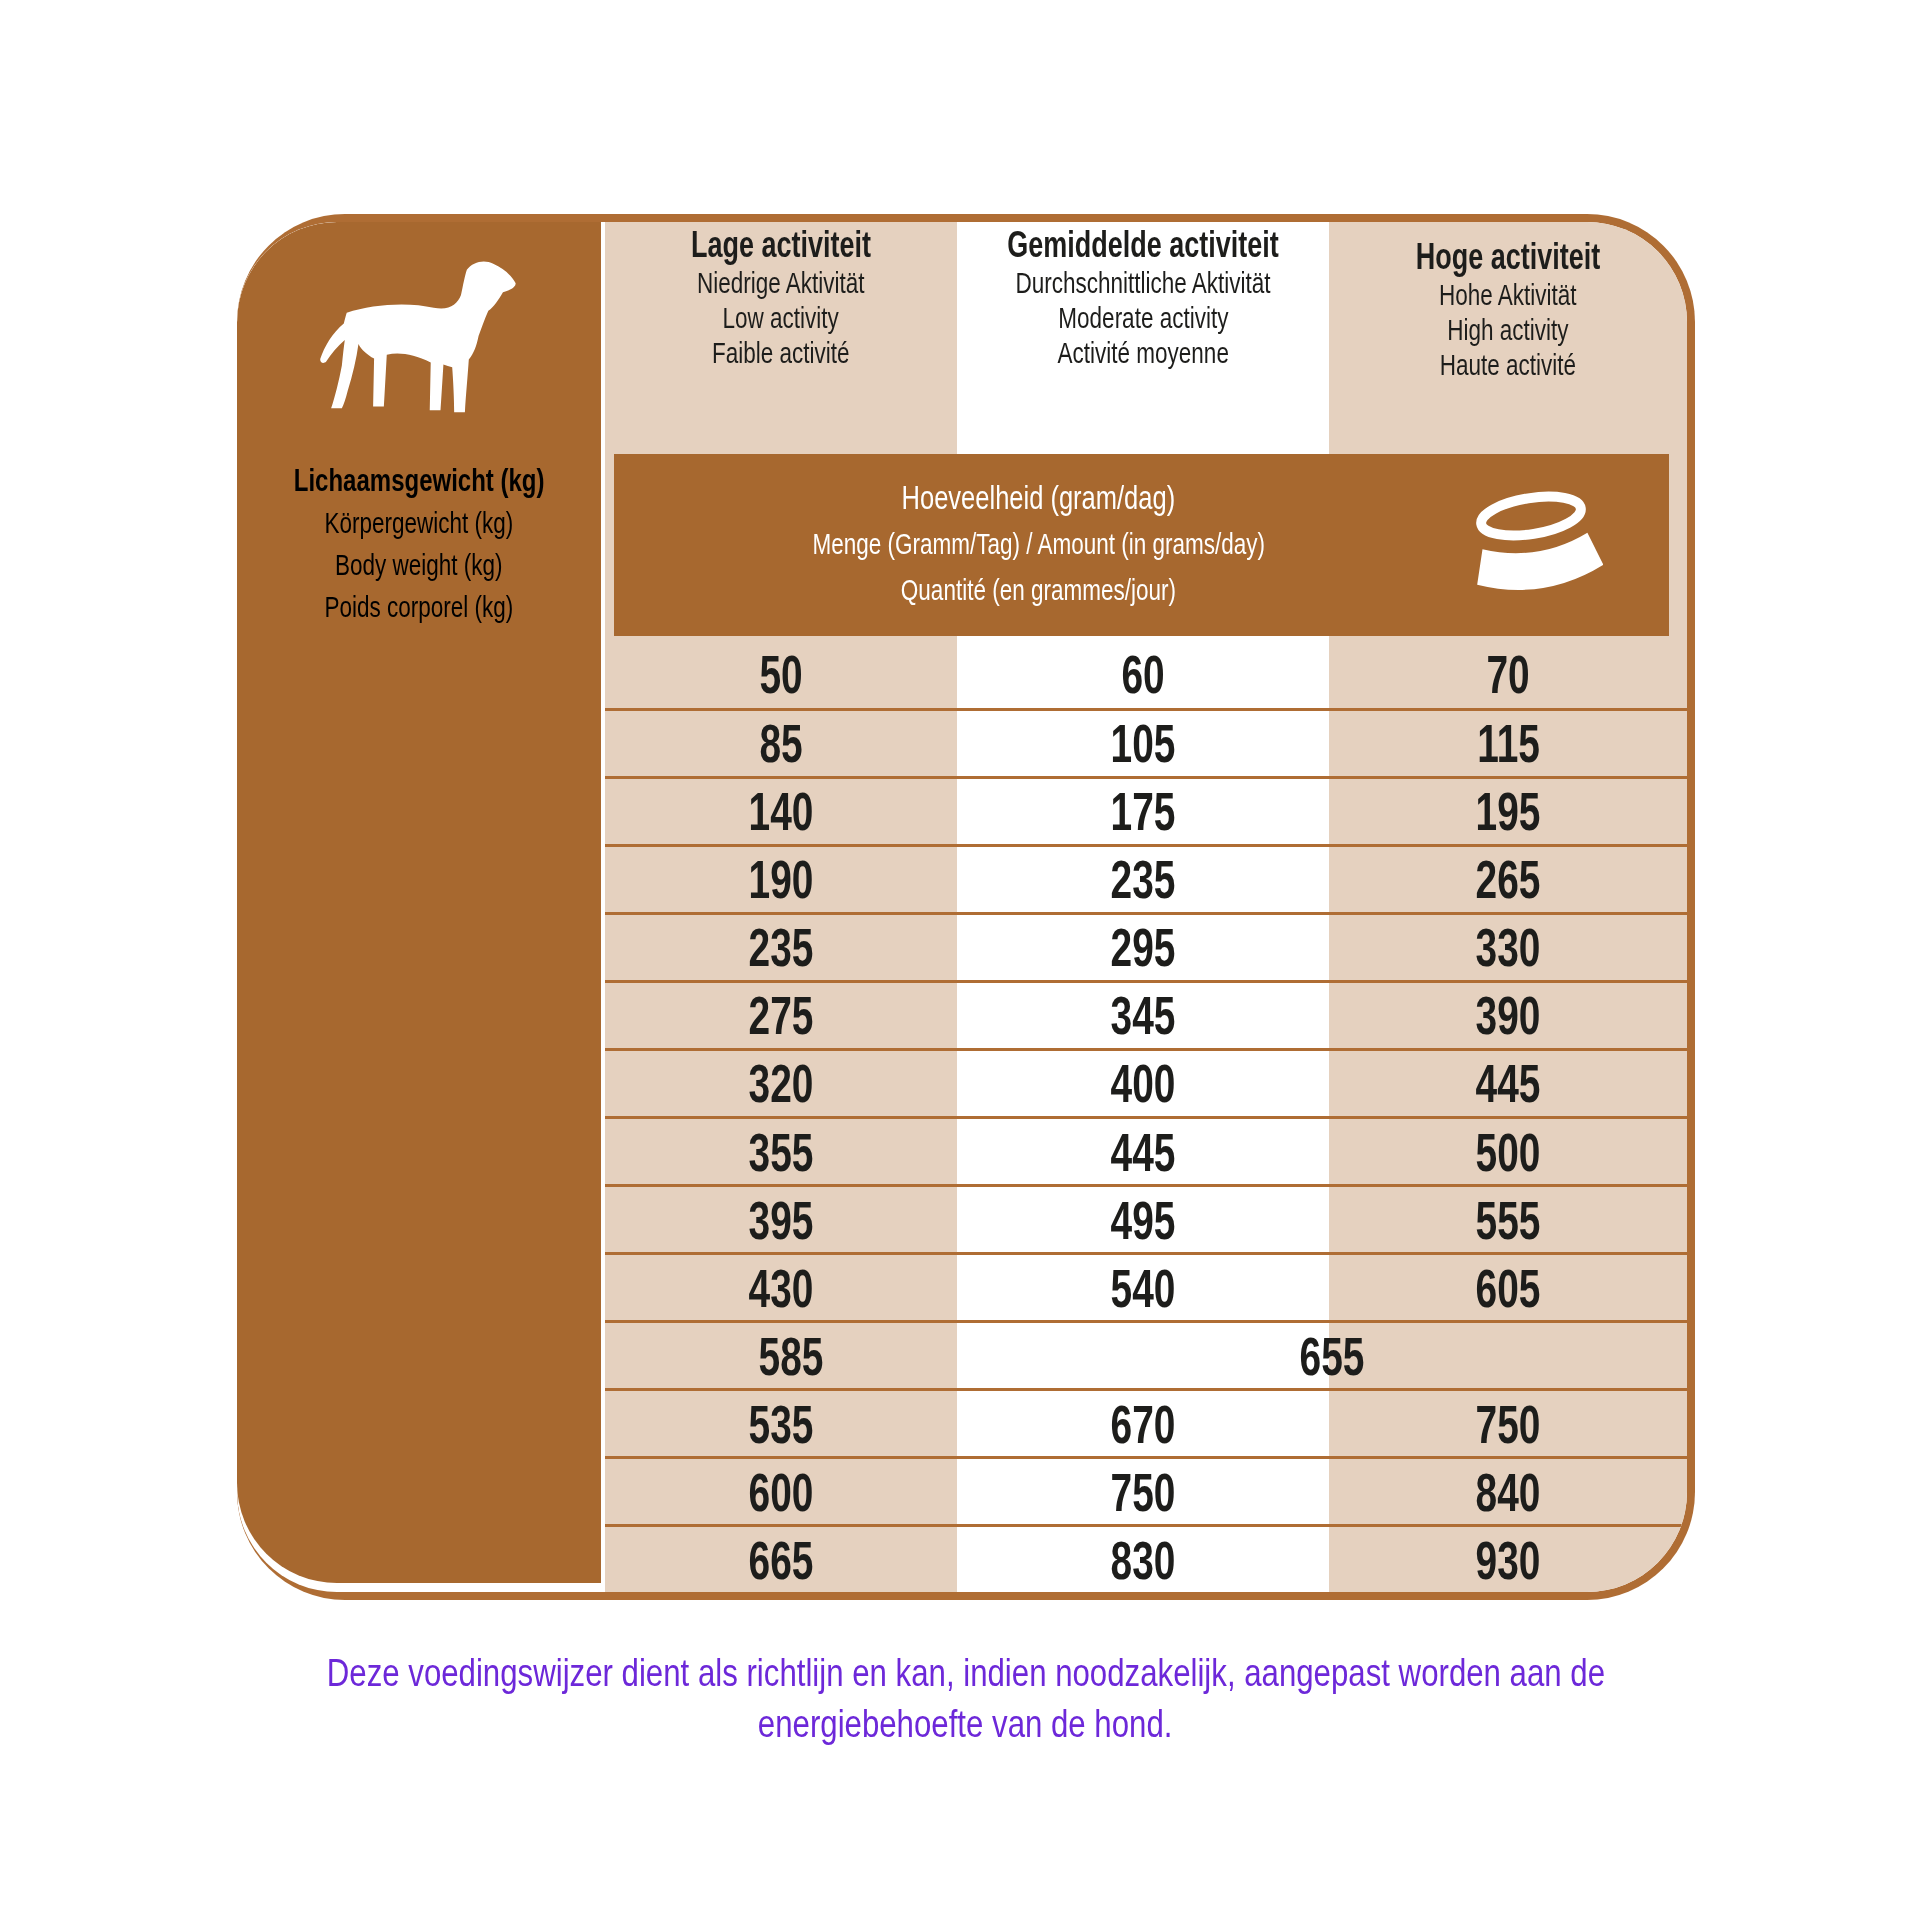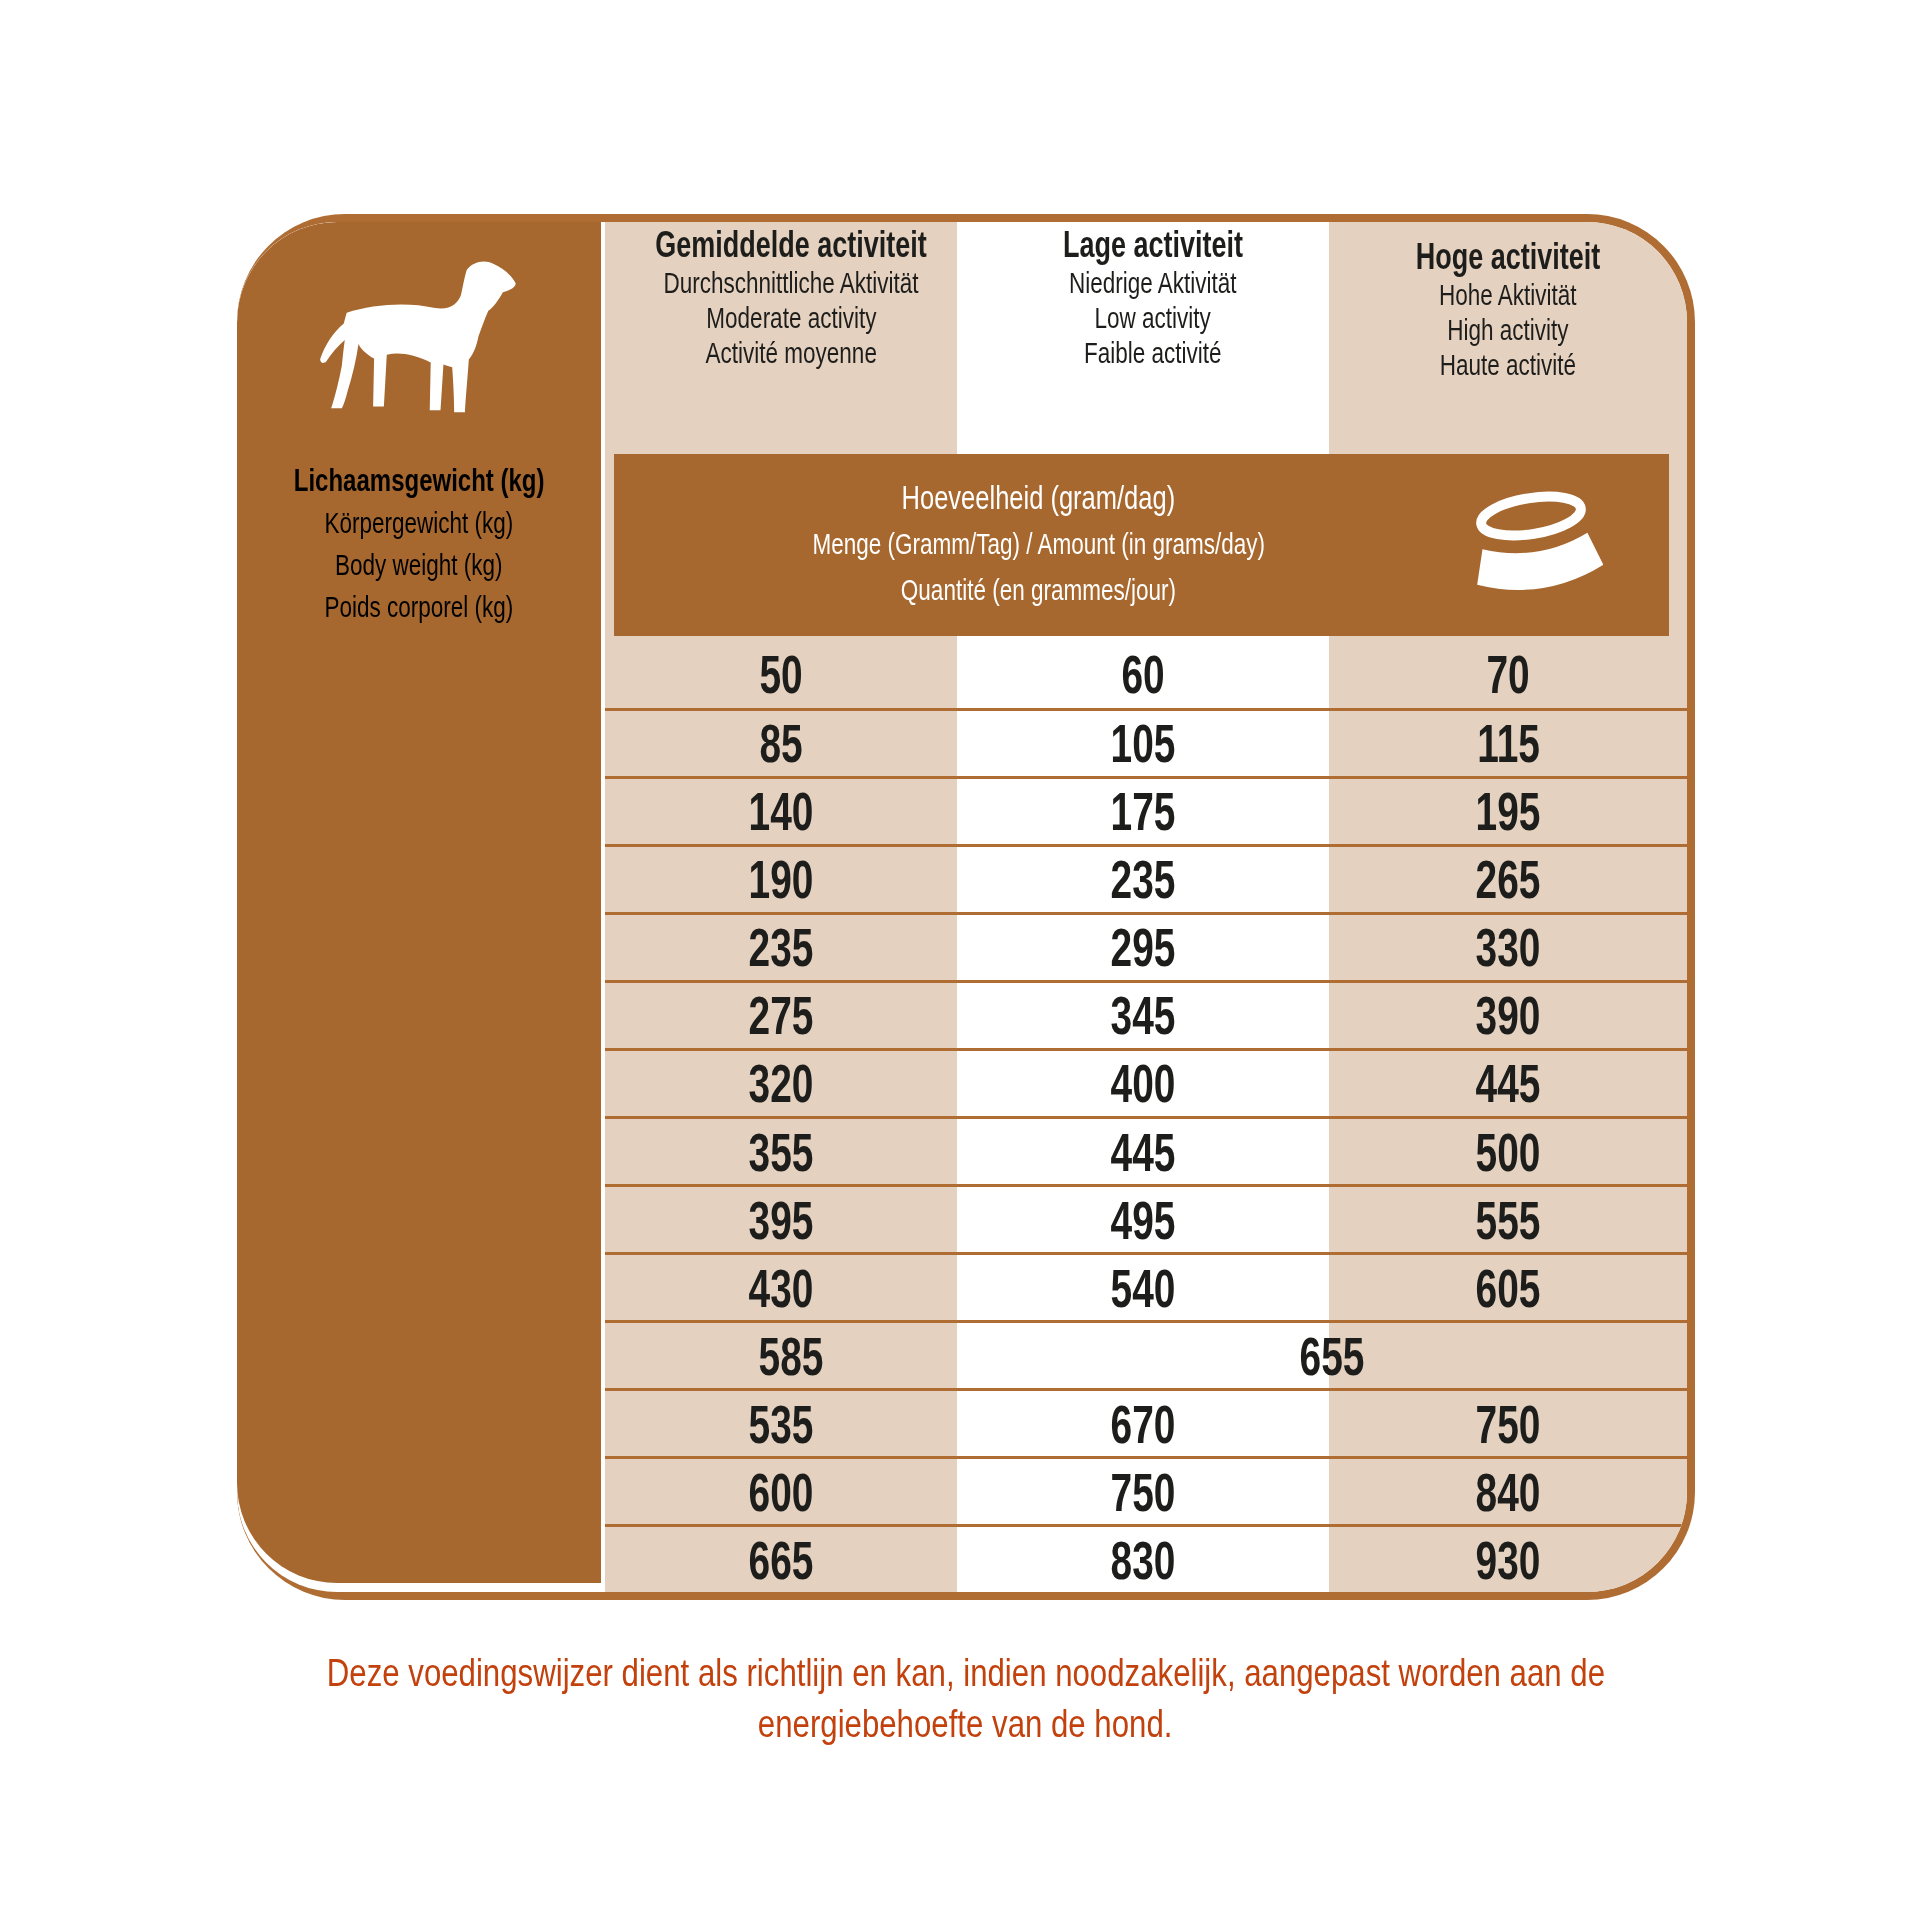--- a/index.html
+++ b/index.html
@@ -65,46 +65,46 @@
   .r-cells{flex:1;display:flex;border-top:3.9px solid #AF6D34;}
   .row:first-child .r-cells{border-top:none;}
   .cell{display:flex;align-items:center;justify-content:center;}
   .cell.c1{width:352px;}
   .cell.c2{width:372px;}
   .cell.c3{flex:1;}
   .num{font-weight:bold;font-size:54px;color:#1d1d1b;}
   .w-num{font-weight:bold;font-size:54px;}
 
   
-  .footer{position:absolute;left:0;right:0;top:1647px;text-align:center;color:#c2410c;}
+  .footer{position:absolute;left:0;right:0;top:1647px;text-align:center;color:#6d28d9;}
   .footer .fl{display:block;font-size:39px;line-height:51px;}
 </style>
 </head>
 <body>
 
 <div class="card">
   <div class="card-inner">
 
     <div class="cells">
       <div class="strip low"></div>
       <div class="strip mod"></div>
       <div class="strip high"></div>
 
       <div class="headers">
+        <div class="hdr h1">
+          <span class="ht"><span class="cx">Lage activiteit</span></span>
+          <span class="hs"><span class="cx">Niedrige Aktivität</span></span>
+          <span class="hs"><span class="cx">Low activity</span></span>
+          <span class="hs"><span class="cx">Faible activité</span></span>
+        </div>
         <div class="hdr h2">
           <span class="ht"><span class="cx">Gemiddelde activiteit</span></span>
           <span class="hs"><span class="cx">Durchschnittliche Aktivität</span></span>
           <span class="hs"><span class="cx">Moderate activity</span></span>
           <span class="hs"><span class="cx">Activité moyenne</span></span>
-        </div>
-        <div class="hdr h1">
-          <span class="ht"><span class="cx">Lage activiteit</span></span>
-          <span class="hs"><span class="cx">Niedrige Aktivität</span></span>
-          <span class="hs"><span class="cx">Low activity</span></span>
-          <span class="hs"><span class="cx">Faible activité</span></span>
         </div>
         <div class="hdr h3">
           <span class="ht"><span class="cx">Hoge activiteit</span></span>
           <span class="hs"><span class="cx">Hohe Aktivität</span></span>
           <span class="hs"><span class="cx">High activity</span></span>
           <span class="hs"><span class="cx">Haute activité</span></span>
         </div>
       </div>
 
       <div class="band">

